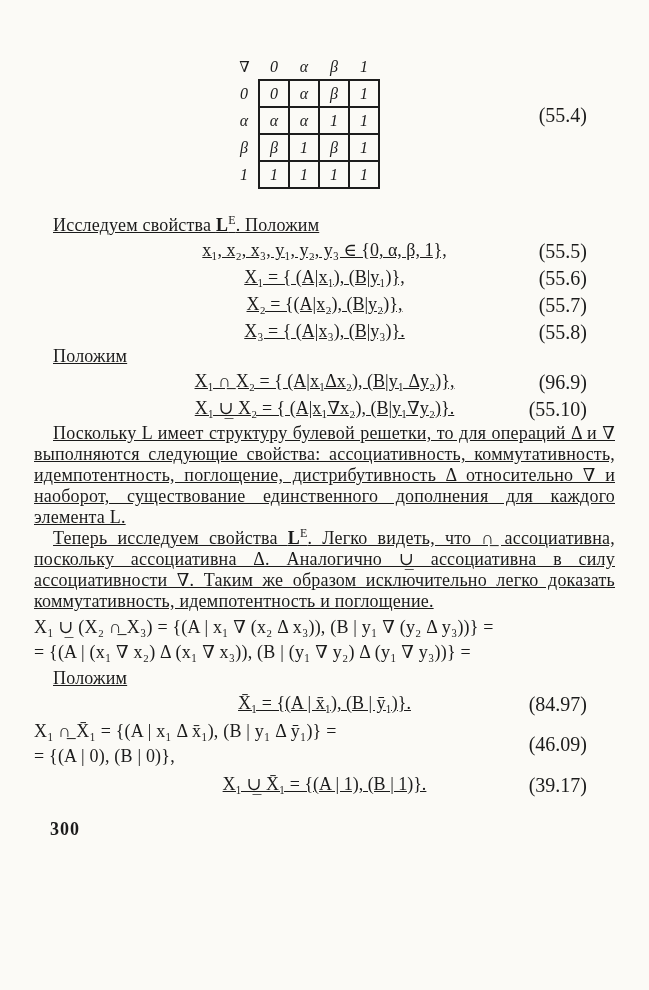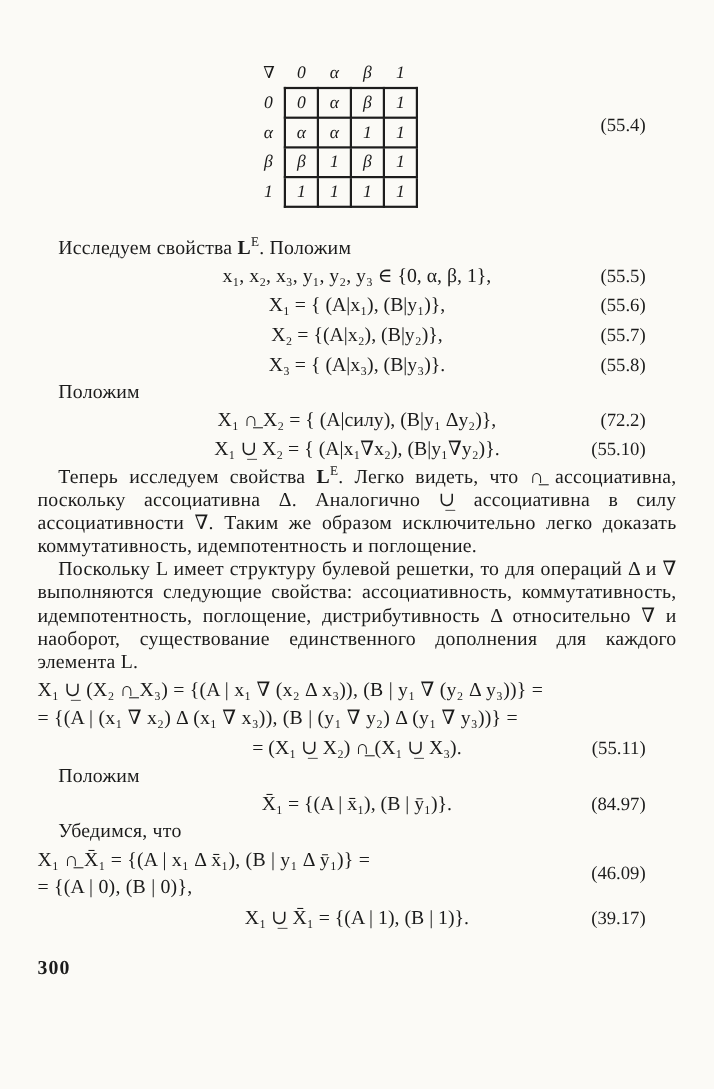--- a/index.html
+++ b/index.html
@@ -33,37 +33,38 @@
     padding: 0;
     text-align: center; vertical-align: middle;
   }
   table.vtable td.c { border: 2px solid #1d1d1d; }
   table.vtable td.h { border: 0; }
   table.vtable td.op { font-style: normal; font-size: 15px; }
   
   .eqrow { position: relative; text-align: center; line-height: 25px; margin: 2px 0; }
   .eqline { text-align: left; line-height: 25px; }
   .eqgroup { position: relative; margin: 3px 0; }
-  .eq { white-space: nowrap; letter-spacing: 0; }
+  .eq { white-space: nowrap; letter-spacing: 0; text-decoration: underline; }
   .eqlabel {
     position: absolute; right: 28px; top: 50%;
     transform: translateY(-50%);
-    font-size: 17px; line-height: normal; white-space: nowrap;
+    font-size: 20px; line-height: normal; white-space: nowrap;
     letter-spacing: 0;
   }
   .table-block .eqlabel { top: 50px; transform: none; }
   
-  p.body { margin: 0; text-align: justify; }
+  p.body { margin: 0; text-align: justify; text-decoration: underline; }
   p.indent { text-indent: 19px; }
   sup { font-size: 12px; line-height: 0; }
   .pagenum {
     margin-top: 22px;
     font-weight: bold;
     font-size: 18px;
     letter-spacing: 1px;
+    margin-left: 16px;
   }
 </style>
 </head>
 <body>
 
 <div class="page">
 
   <div class="table-block">
     <table class="vtable">
       <tbody>
@@ -122,50 +123,45 @@
     <span class="eqlabel">(55.7)</span>
   </div>
   <div class="eqrow">
     <span class="eq">X₃ = { (A|x₃), (B|y₃)}.</span>
     <span class="eqlabel">(55.8)</span>
   </div>
 
   <p class="body indent">Положим</p>
 
   <div class="eqrow">
-    <span class="eq">X₁ ∩̲ X₂ = { (A|силу), (B|y₁ Δy₂)},</span>
-    <span class="eqlabel">(72.2)</span>
+    <span class="eq">X₁ ∩̲ X₂ = { (A|x₁Δx₂), (B|y₁ Δy₂)},</span>
+    <span class="eqlabel">(96.9)</span>
   </div>
   <div class="eqrow">
     <span class="eq">X₁ ∪̲ X₂ = { (A|x₁∇x₂), (B|y₁∇y₂)}.</span>
     <span class="eqlabel">(55.10)</span>
   </div>
 
+  <p class="body indent">Поскольку L имеет структуру булевой решетки, то для операций Δ и ∇ выполняются следующие свойства: ассоциативность, коммутативность, идемпотентность, поглощение, дистрибутивность Δ относительно ∇ и наоборот, существование единственного дополнения для каждого элемента L.</p>
+
   <p class="body indent"><span>Теперь исследуем свойства </span><b>L</b><sup>E</sup><span>. Легко видеть, что ∩̲ ассоциативна, поскольку ассоциативна Δ. Аналогично ∪̲ ассоциативна в силу ассоциативности ∇. Таким же образом исключительно легко доказать коммутативность, идемпотентность и поглощение.</span></p>
-
-  <p class="body indent">Поскольку L имеет структуру булевой решетки, то для операций Δ и ∇ выполняются следующие свойства: ассоциативность, коммутативность, идемпотентность, поглощение, дистрибутивность Δ относительно ∇ и наоборот, существование единственного дополнения для каждого элемента L.</p>
 
 
   <div class="eqgroup">
     <div class="eqline">X₁ ∪̲ (X₂ ∩̲ X₃) = {(A | x₁ ∇ (x₂ Δ x₃)), (B | y₁ ∇ (y₂ Δ y₃))} =</div>
     <div class="eqline">= {(A | (x₁ ∇ x₂) Δ (x₁ ∇ x₃)), (B | (y₁ ∇ y₂) Δ (y₁ ∇ y₃))} =</div>
-    <div class="eqrow">
-      <span class="eq">= (X₁ ∪̲ X₂) ∩̲ (X₁ ∪̲ X₃).</span>
-      <span class="eqlabel">(55.11)</span>
-    </div>
   </div>
 
   <p class="body indent">Положим</p>
 
   <div class="eqrow">
     <span class="eq">X̄₁ = {(A | x̄₁), (B | ȳ₁)}.</span>
     <span class="eqlabel">(84.97)</span>
   </div>
 
-  <p class="body indent">Убедимся, что</p>
 
   <div class="eqgroup">
     <div class="eqline">X₁ ∩̲ X̄₁ = {(A | x₁ Δ x̄₁), (B | y₁ Δ ȳ₁)} =</div>
     <div class="eqline">= {(A | 0), (B | 0)},</div>
     <span class="eqlabel">(46.09)</span>
   </div>
 
 
   <div class="eqrow">
     <span class="eq">X₁ ∪̲ X̄₁ = {(A | 1), (B | 1)}.</span>

